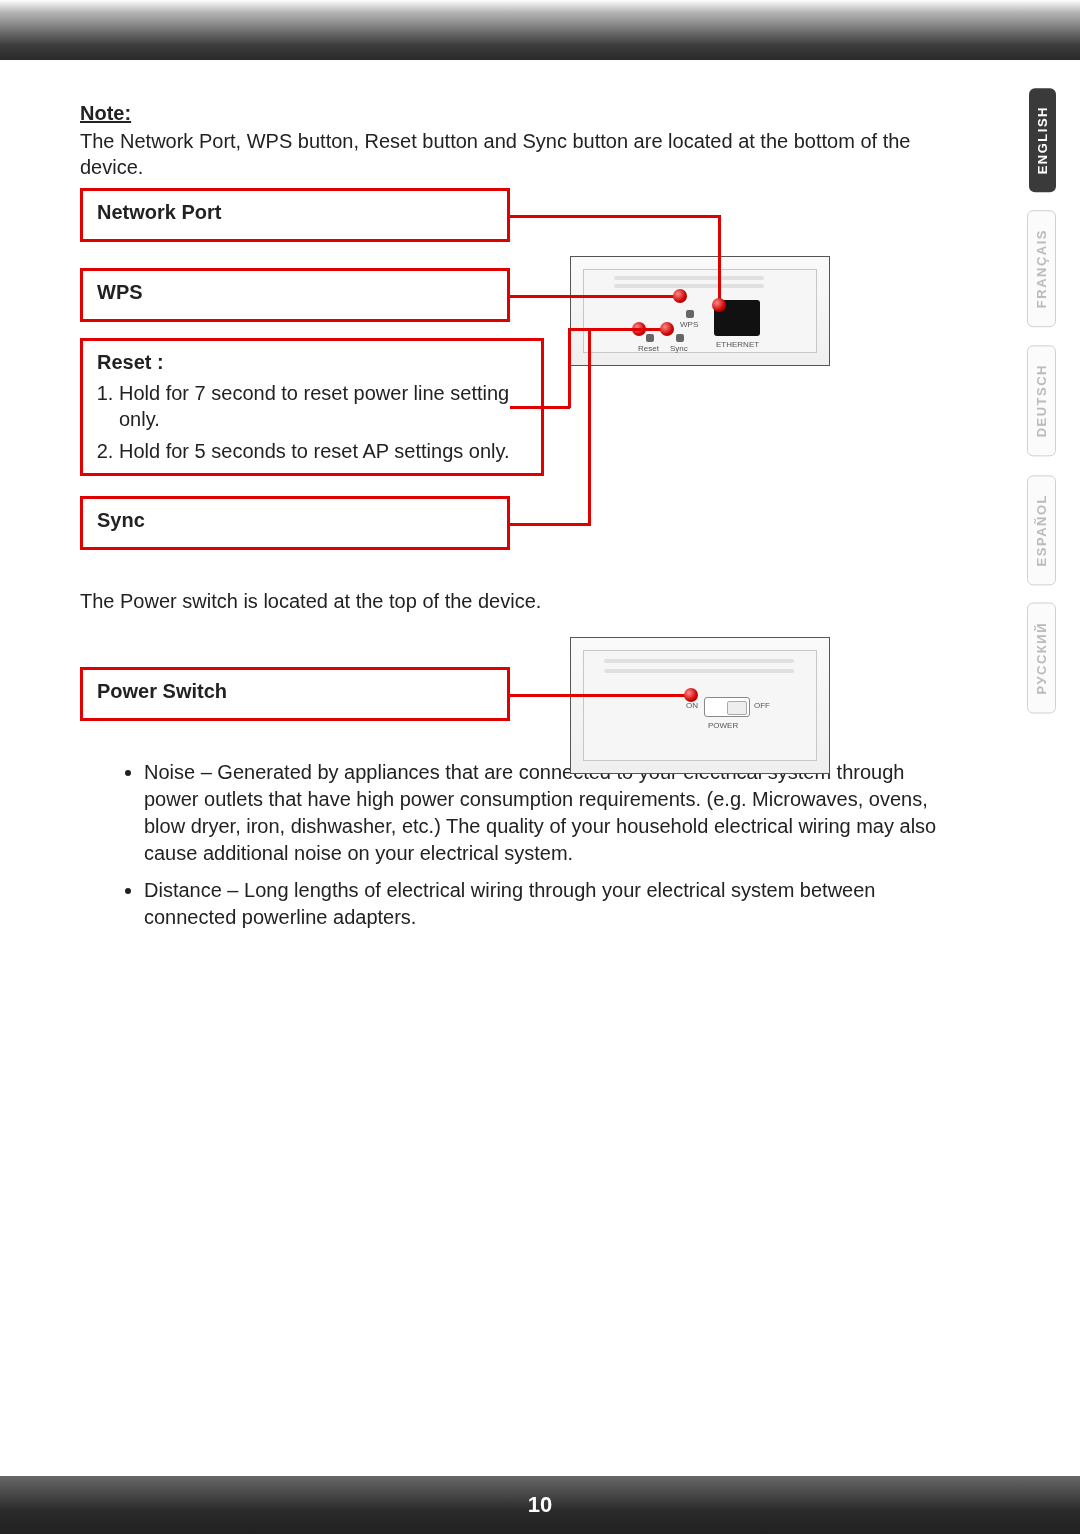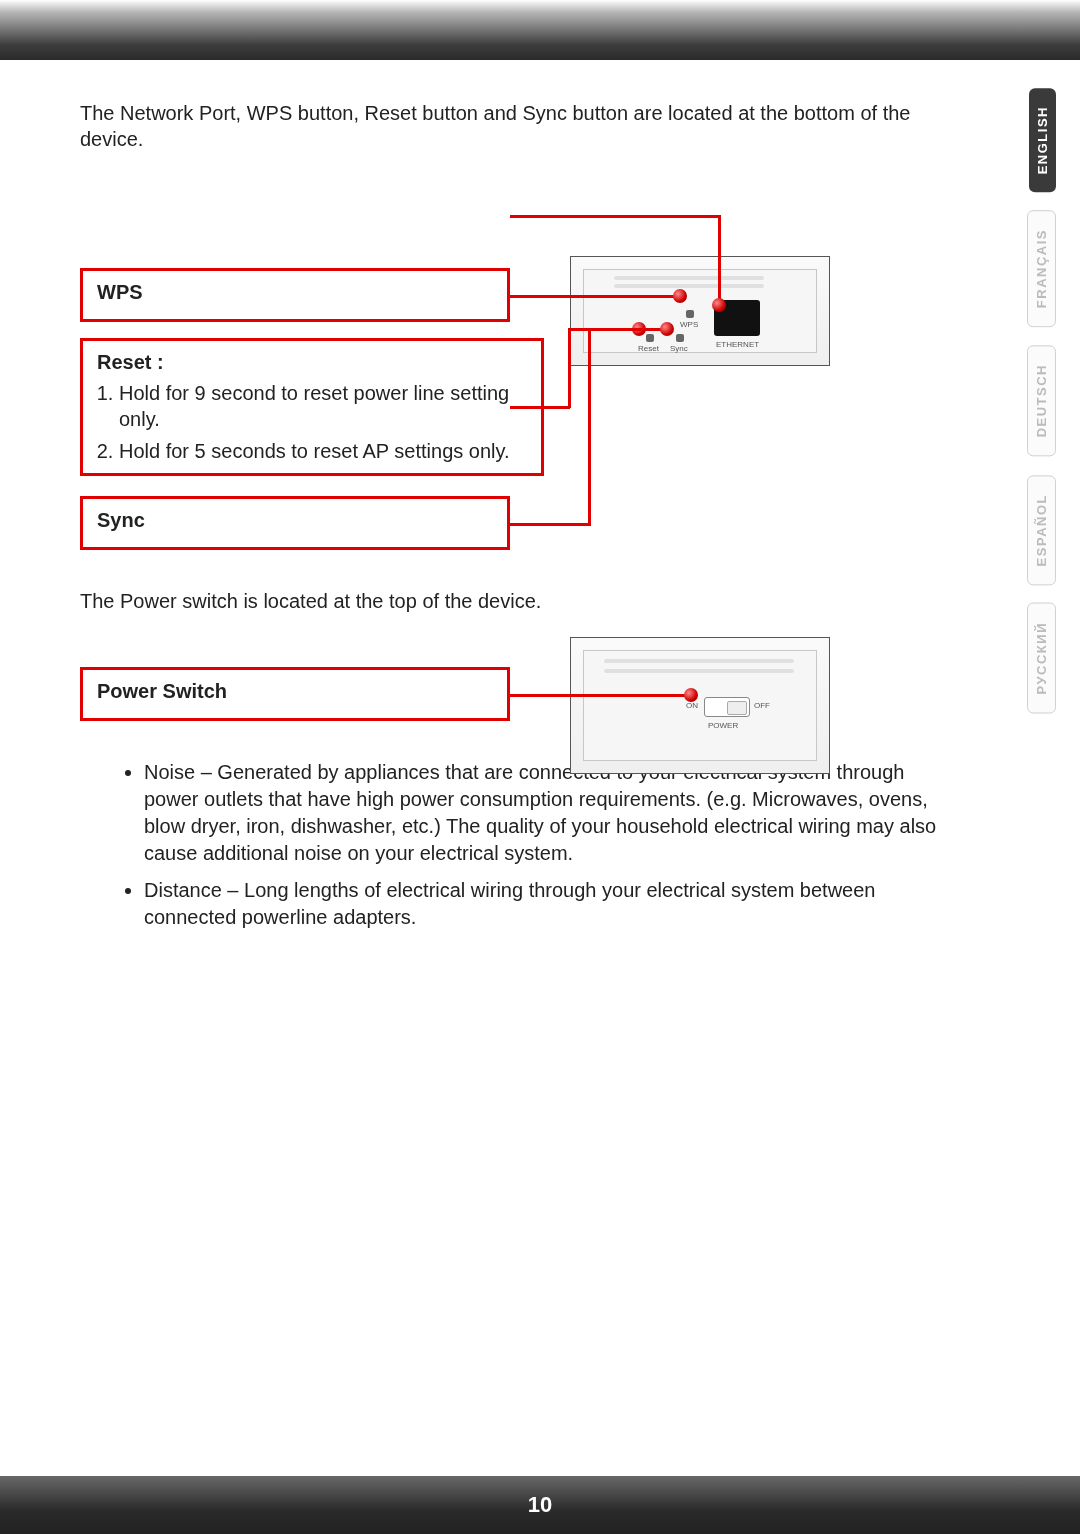--- a/index.html
+++ b/index.html
@@ -49,32 +49,36 @@
 
   <div class="lang-tabs">
     <div class="lang-tab lang-active">ENGLISH</div>
     <div class="lang-tab lang-inactive">FRANÇAIS</div>
     <div class="lang-tab lang-inactive">DEUTSCH</div>
     <div class="lang-tab lang-inactive">ESPAÑOL</div>
     <div class="lang-tab lang-inactive">РУССКИЙ</div>
   </div>
 
   <div class="content">
+    <p class="note-p"><span class="note-heading">Note:</span></p>
     <p class="note-p">The Network Port, WPS button, Reset button and Sync button are located at the bottom of the device.</p>
   </div>
 
   <div style="position:absolute;left:80px;top:188px;width:900px;height:380px">
 
+    <div class="redbox" style="left:0;top:0;width:430px;height:54px">
+      <div class="redbox-title">Network Port</div>
+    </div>
     <div class="redbox" style="left:0;top:80px;width:430px;height:54px">
       <div class="redbox-title">WPS</div>
     </div>
     <div class="redbox" style="left:0;top:150px;width:464px;height:138px">
       <div class="redbox-title">Reset :</div>
       <ol>
-        <li>Hold for 9 second to reset power line setting only.</li>
+        <li>Hold for 7 second to reset power line setting only.</li>
         <li>Hold for 5 seconds to reset AP settings only.</li>
       </ol>
     </div>
     <div class="redbox" style="left:0;top:308px;width:430px;height:54px">
       <div class="redbox-title">Sync</div>
     </div>
 
     <div class="device-panel" style="left:490px;top:68px;width:260px;height:110px">
       <div class="dp-inner">
         <div class="vent" style="left:30px;top:6px;width:150px"></div>

